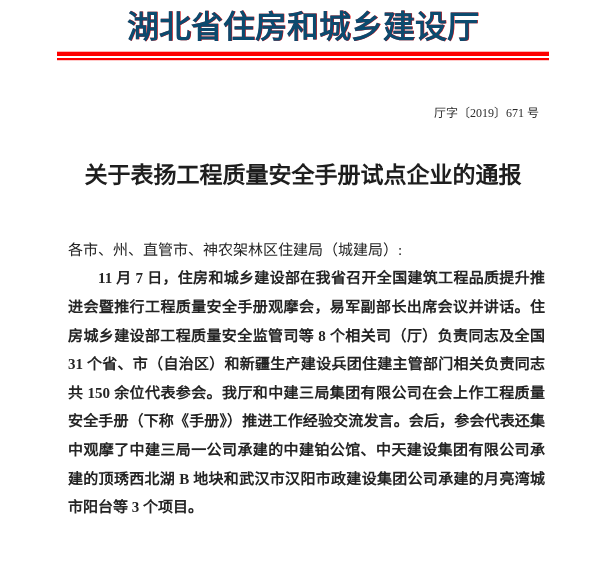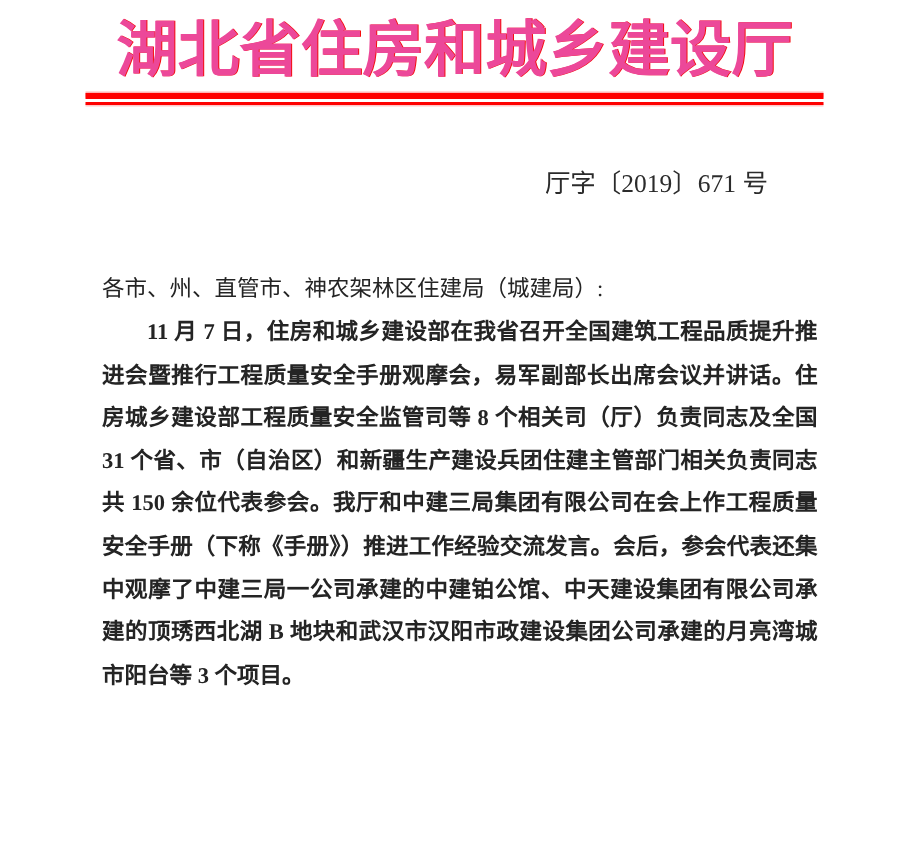--- a/index.html
+++ b/index.html
@@ -13,24 +13,24 @@
     width: 606px;
     height: 570px;
     background: #ffffff;
     overflow: hidden;
     font-family: "Liberation Serif", "DejaVu Serif", serif;
     color: #242424;
   }
   .masthead {
     padding-top: 9px;
     text-align: center;
-    font-size: 41px;
+    font-size: 32px;
     line-height: 1.18;
     font-weight: bold;
-    color: #ec4899;
+    color: #0c4a6e;
     letter-spacing: 0px;
     text-shadow: 0.6px 0 0 #f50d0d;
     white-space: nowrap;
   }
   .red-rule {
     width: 492px;
     margin: 5px auto 0 auto;
   }
   .rule-thick {
     height: 4px;
@@ -38,23 +38,23 @@
     box-shadow: 0 -1px 0 #ffb5b5;
   }
   .rule-thin {
     height: 2px;
     background: #fe0000;
     margin-top: 2px;
     box-shadow: 0 1px 0 #ffc9c9;
   }
   .doc-number {
     margin-top: 42px;
-    padding-right: 94px;
+    padding-right: 67px;
     text-align: right;
-    font-size: 17px;
+    font-size: 12px;
     line-height: 22px;
     color: #2b2b2b;
     white-space: nowrap;
   }
   .doc-title {
     margin: 37px 0 0 0;
     text-align: center;
     font-size: 23px;
     line-height: 30px;
     font-weight: bold;
@@ -84,19 +84,20 @@
 
   <div class="masthead">湖北省住房和城乡建设厅</div>
 
   <div class="red-rule">
     <div class="rule-thick"></div>
     <div class="rule-thin"></div>
   </div>
 
   <div class="doc-number">厅字〔2019〕671 号</div>
 
+  <div class="doc-title">关于表扬工程质量安全手册试点企业的通报</div>
 
   <div class="doc-body">
     <p class="salutation">各市、州、直管市、神农架林区住建局（城建局）:</p>
     <p class="paragraph">11 月 7 日，住房和城乡建设部在我省召开全国建筑工程品质提升推进会暨推行工程质量安全手册观摩会，易军副部长出席会议并讲话。住房城乡建设部工程质量安全监管司等 8 个相关司（厅）负责同志及全国 31 个省、市（自治区）和新疆生产建设兵团住建主管部门相关负责同志共 150 余位代表参会。我厅和中建三局集团有限公司在会上作工程质量安全手册（下称《手册》）推进工作经验交流发言。会后，参会代表还集中观摩了中建三局一公司承建的中建铂公馆、中天建设集团有限公司承建的顶琇西北湖 B 地块和武汉市汉阳市政建设集团公司承建的月亮湾城市阳台等 3 个项目。</p>
   </div>
 
 </div>
 
 </body></html>

